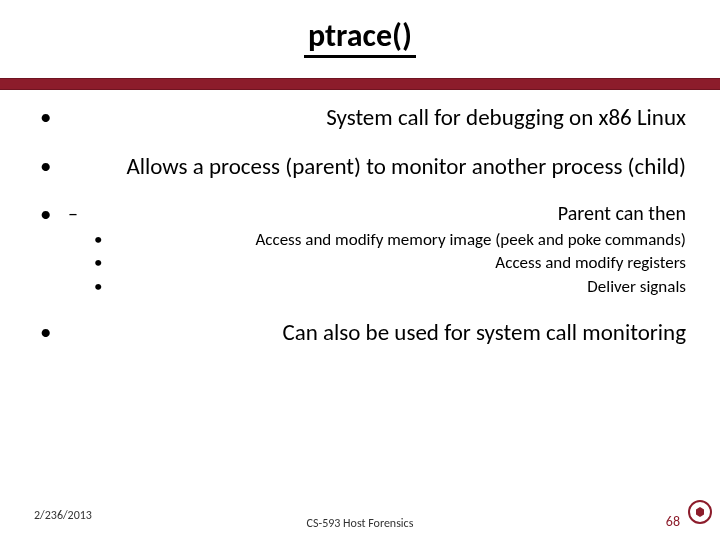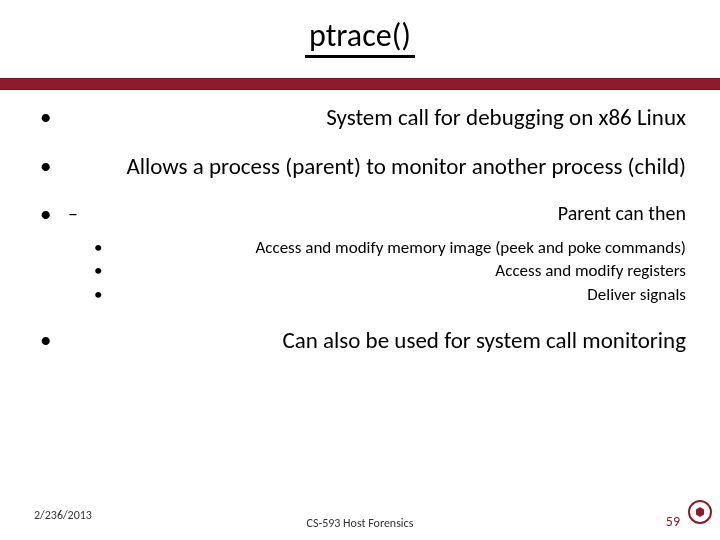--- a/index.html
+++ b/index.html
@@ -1,28 +1,28 @@
 <!DOCTYPE html>
 <html><head>
 <meta charset="utf-8">
 <style>
   * { box-sizing: border-box; margin: 0; padding: 0; }
   html, body { width: 720px; height: 540px; background: #fff; font-family: Calibri, "Segoe UI", Arial, sans-serif; color: #000; }
   .slide { position: relative; width: 720px; height: 540px; }
   .title-wrap { text-align: center; padding-top: 18px; }
-  .title { display: inline-block; font-weight: 400; font-size: 32px; border-bottom: 3px solid #000; padding: 0 4px 2px 4px; line-height: 1.1; }
+  .title { display: inline-block; font-weight: 700; font-size: 32px; border-bottom: 3px solid #000; padding: 0 4px 2px 4px; line-height: 1.1; }
   .accent-bar { width: 100%; height: 12px; background: #8c1c2b; margin-top: 20px; border-top: 1px solid #6f1421; border-bottom: 1px solid #6f1421; }
   .content { padding: 14px 34px 0 34px; text-align: right; }
   ul.b1 { list-style: none; }
   ul.b1 > li { position: relative; padding-left: 26px; font-size: 23px; line-height: 1.15; margin-bottom: 22px; }
   ul.b1 > li::before { content: "•"; position: absolute; left: 6px; top: 0; font-size: 23px; }
   ul.b2 { list-style: none; margin-top: 4px; }
   ul.b2 > li { position: relative; padding-left: 28px; font-size: 20px; line-height: 1.2; }
   ul.b2 > li::before { content: "–"; position: absolute; left: 8px; top: 0; font-size: 20px; }
-  ul.b3 { list-style: none; margin-top: 12px; }
+  ul.b3 { list-style: none; margin-top: 4px; }
   ul.b3 > li { position: relative; padding-left: 22px; font-size: 17px; line-height: 1.25; margin-bottom: 2px; }
   ul.b3 > li::before { content: "•"; position: absolute; left: 6px; top: 0; font-size: 17px; }
   .footer { position: absolute; left: 0; right: 0; bottom: 10px; height: 22px; }
   .date { position: absolute; left: 34px; bottom: 8px; font-size: 12px; color: #333; }
   .course { position: absolute; left: 0; right: 0; bottom: 0; text-align: center; font-size: 12px; color: #333; }
   .pagenum { position: absolute; right: 40px; bottom: 0; font-size: 14px; color: #8c1c2b; }
   .logo { position: absolute; right: 4px; bottom: 2px; width: 28px; height: 28px; }
   .logo-circle { width: 24px; height: 24px; border-radius: 50%; border: 2px solid #8c1c2b; position: relative; background: #fff; }
   .logo-circle::before { content: ""; position: absolute; left: 5px; top: 5px; width: 10px; height: 10px; background: #8c1c2b; clip-path: polygon(50% 0, 90% 25%, 90% 75%, 50% 100%, 10% 75%, 10% 25%); }
 </style>
@@ -51,18 +51,18 @@
           </li>
         </ul>
       </li>
       <li>Can also be used for system call monitoring</li>
     </ul>
   </div>
 
   <div class="footer">
     <div class="date">2/236/2013</div>
     <div class="course">CS-593 Host Forensics</div>
-    <div class="pagenum">59</div>
+    <div class="pagenum">68</div>
     <div class="logo">
       <div class="logo-circle"></div>
     </div>
   </div>
 </div>
 
 </body></html>

